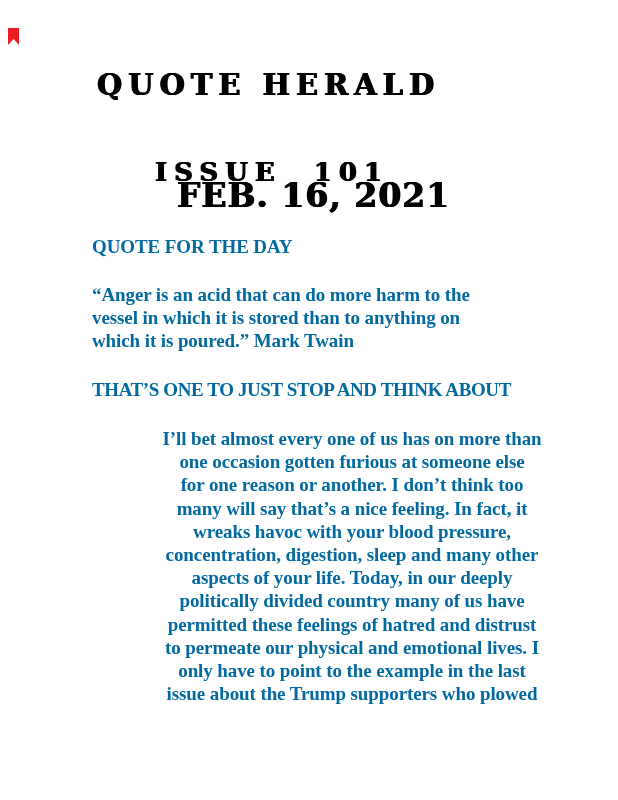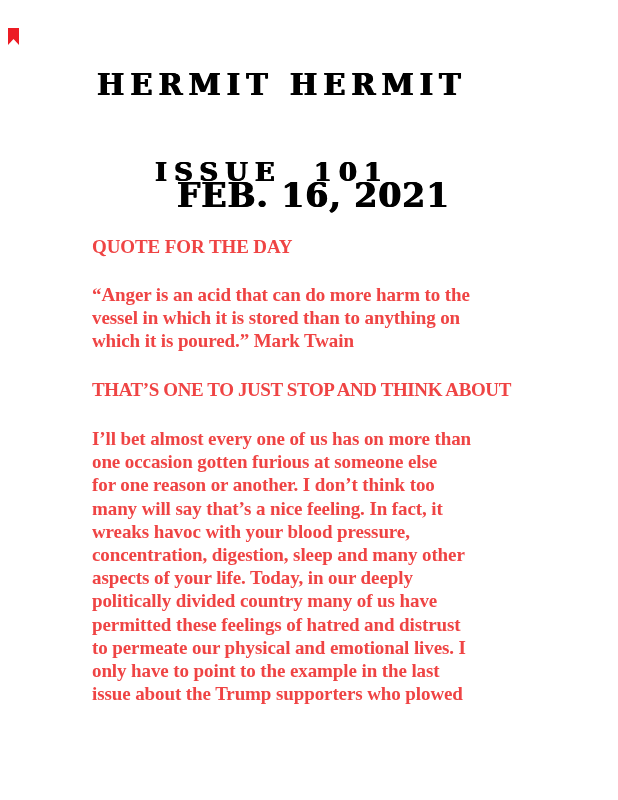--- a/index.html
+++ b/index.html
@@ -44,36 +44,36 @@
   .doc-text {
     position: absolute;
     left: 92px;
     margin: 0;
     width: 520px;
     font-family: "Liberation Serif", serif;
     font-weight: bold;
     font-size: 19px;
     line-height: 23.2px;
     letter-spacing: -0.1px;
-    color: #ef4444;
+    color: #0369a1;
     white-space: pre;
   }
   .quote-h  { top: 235px; }
   .quote-p  { top: 283px; }
   .thats-h  { top: 378px; letter-spacing: -0.4px; }
-  .main-p   { top: 427px; }
+  .main-p   { top: 427px; text-align: center; }
 </style>
 </head>
 <body>
 
 <div class="page">
 
   <div class="bookmark"></div>
 
-  <h1 class="masthead-line t1">HERMIT HERMIT</h1>
+  <h1 class="masthead-line t1">QUOTE HERALD</h1>
 
   <h2 class="masthead-line t2">ISSUE  101</h2>
 
   <h2 class="masthead-line t3">FEB. 16, 2021</h2>
 
   <p class="doc-text quote-h">QUOTE FOR THE DAY</p>
 
   <p class="doc-text quote-p">“Anger is an acid that can do more harm to the
 vessel in which it is stored than to anything on
 which it is poured.” Mark Twain</p>

